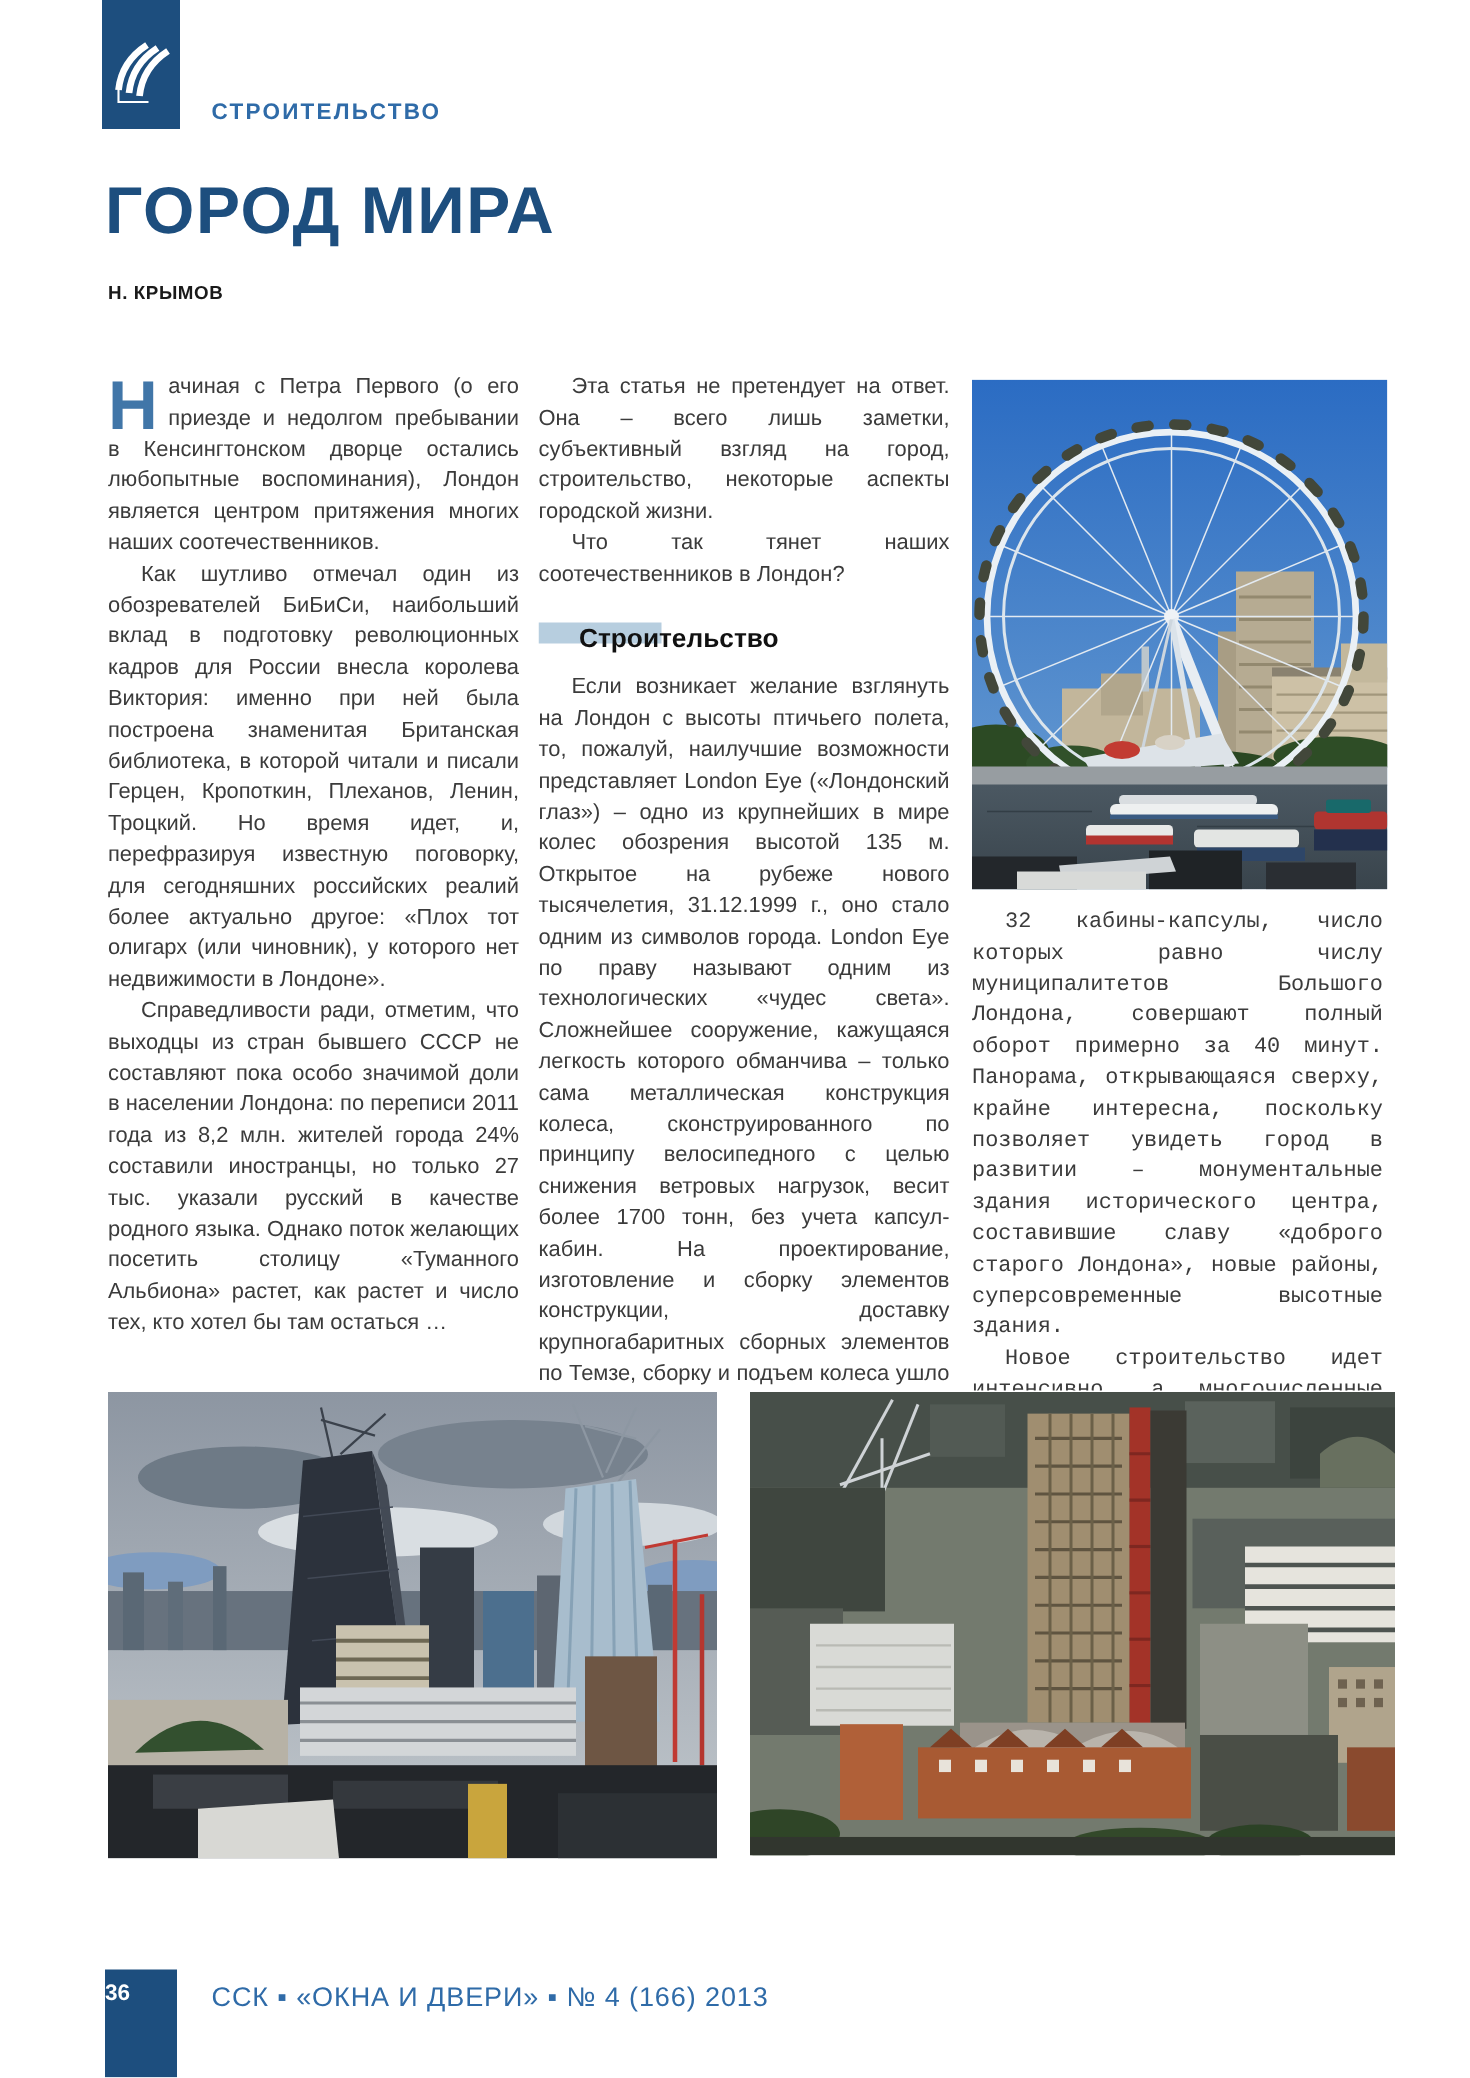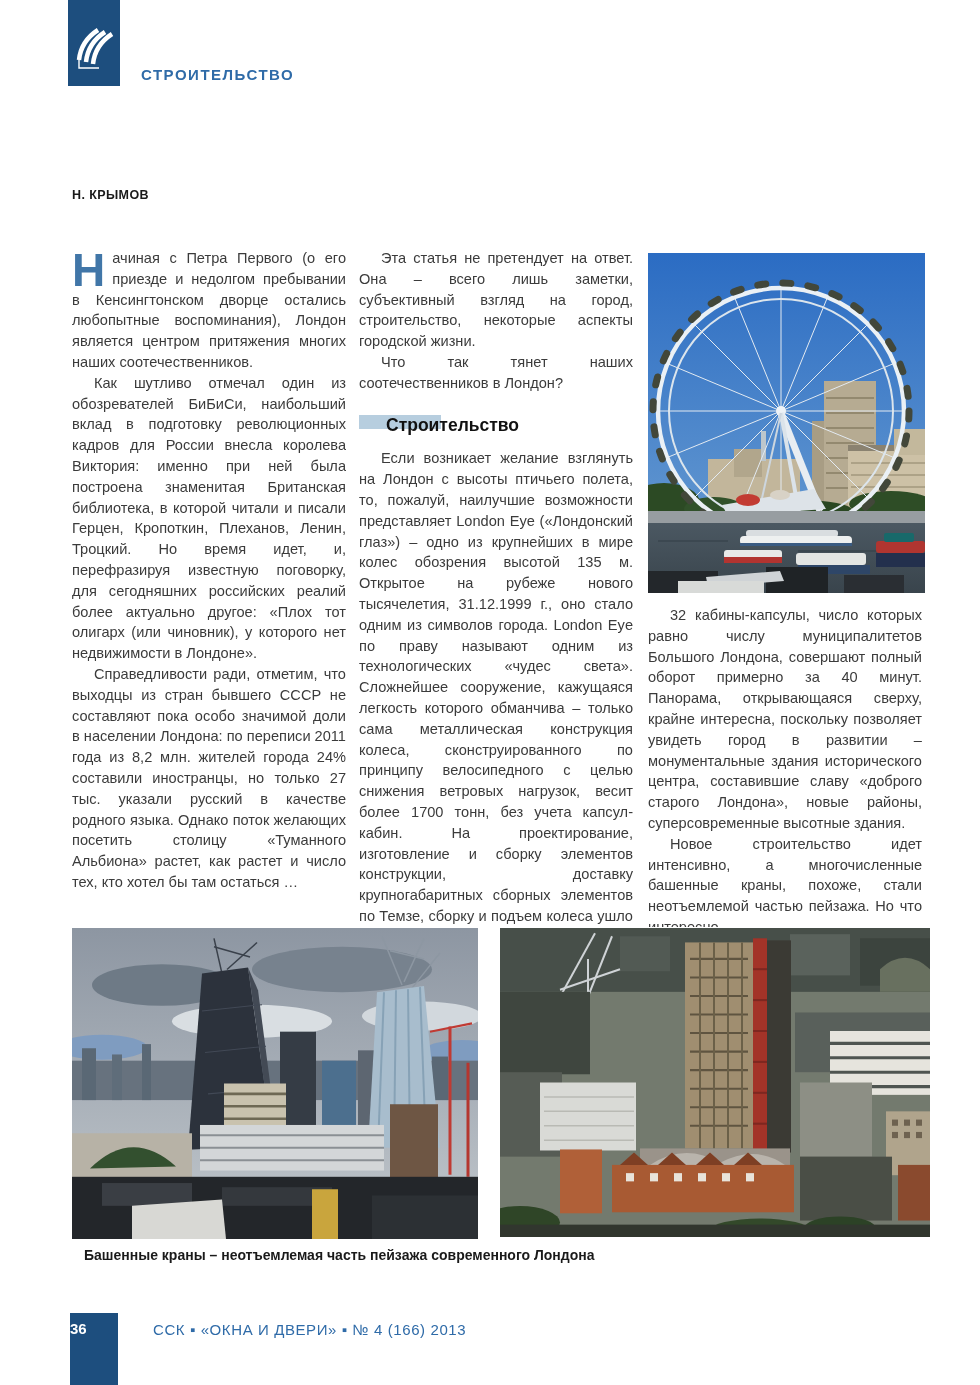--- a/index.html
+++ b/index.html
@@ -40,21 +40,21 @@
   }
   
   .col{
     position:absolute;top:248px;width:274px;height:678px;
     overflow:hidden;
     color:var(--body-text,#3b3b3b);
     font-size:14.6px;line-height:20.8px;text-align:justify;
   }
   .col-1{left:72px;}
   .col-2{left:359px;}
-  .col-3{left:648px;top:605px;height:322px;}
+  .col-3{left:648px;top:605px;height:322px;font-family:Liberation Mono, monospace;}
   .p{margin:0;hyphens:auto;-webkit-hyphens:auto;}
   .p.indent{text-indent:22px;}
   .dropcap{
     float:left;
     font-size:46px;line-height:38px;font-weight:bold;
     color:var(--dropcap,#4176a8);
     margin:3px 7px 0 0;
   }
   .sec-heading{
     position:relative;
@@ -80,42 +80,43 @@
     font-size:14px;font-weight:bold;color:#1a1a1a;
   }
   
   .pagenum{
     position:absolute;left:70px;top:1313px;width:48px;height:72px;
     background:var(--brand,#1d4e7e);
     color:#ffffff;font-size:15px;font-weight:bold;
     text-align:left;padding-top:7px;
   }
   .journal-line{
-    position:absolute;left:153px;top:1321px;
-    font-size:15px;letter-spacing:0.6px;
+    position:absolute;left:141px;top:1321px;
+    font-size:18px;letter-spacing:0.6px;
     color:var(--accent,#2f6ba8);
   }
 </style>
 </head>
 <body>
 
 <div class="page">
 
   <div class="logo">
     <svg viewBox="0 0 52 86">
       <rect width="52" height="86" fill="#1d4e7e"></rect>
       <g fill="none" stroke="#ffffff">
         <path d="M11 60 Q13 41 30 30" stroke-width="4.5"></path>
         <path d="M18 62 Q20 43 37 32" stroke-width="4.5"></path>
         <path d="M25 64 Q27 45 44 34" stroke-width="4.5"></path>
         <path d="M11 60 L11 68 L31 68" stroke-width="1.4"></path>
       </g>
     </svg>
   </div>
   <div class="section-label">СТРОИТЕЛЬСТВО</div>
+  <h1 class="title">ГОРОД МИРА</h1>
   <div class="author">Н. КРЫМОВ</div>
 
   <div class="col col-1">
     <p class="p"><span class="dropcap">Н</span><span>ачиная с Петра Первого (о его приезде и недолгом пребывании в Кенсингтонском дворце остались любопытные воспоминания), Лондон является центром притяжения многих наших соотечественников.</span></p>
     <p class="p indent">Как шутливо отмечал один из обозревателей БиБиСи, наибольший вклад в подготовку революционных кадров для России внесла королева Виктория: именно при ней была построена знаменитая Британская библиотека, в которой читали и писали Герцен, Кропоткин, Плеханов, Ленин, Троцкий. Но время идет, и, перефразируя известную поговорку, для сегодняшних российских реалий более актуально другое: «Плох тот олигарх (или чиновник), у которого нет недвижимости в Лондоне».</p>
     <p class="p indent">Справедливости ради, отметим, что выходцы из стран бывшего СССР не составляют пока особо значимой доли в населении Лондона: по переписи 2011 года из 8,2 млн. жителей города 24% составили иностранцы, но только 27 тыс. указали русский в качестве родного языка. Однако поток желающих посетить столицу «Туманного Альбиона» растет, как растет и число тех, кто хотел бы там остаться …</p>
   </div>
 
   <div class="col col-2">
     <p class="p indent">Эта статья не претендует на ответ. Она – всего лишь заметки, субъективный взгляд на город, строительство, некоторые аспекты городской жизни.</p>
@@ -423,18 +424,17 @@
       <rect x="300" y="222" width="92" height="62" fill="#4a4e46"></rect>
       <rect x="398" y="230" width="32" height="54" fill="#8a4a2e"></rect>
 
       <ellipse cx="20" cy="286" rx="40" ry="16" fill="#2f4527"></ellipse>
       <ellipse cx="260" cy="294" rx="50" ry="12" fill="#33492a"></ellipse>
       <ellipse cx="340" cy="292" rx="36" ry="12" fill="#2c4226"></ellipse>
       <rect x="0" y="288" width="430" height="12" fill="#31362e"></rect>
     </svg>
   </div>
 
-  <div class="caption">Башенные краны – неотъемлемая часть пейзажа современного Лондона</div>
 
   <div class="pagenum">36</div>
   <div class="journal-line">ССК ▪ «ОКНА И ДВЕРИ» ▪ № 4 (166) 2013</div>
 
 </div>
 
 </body></html>

